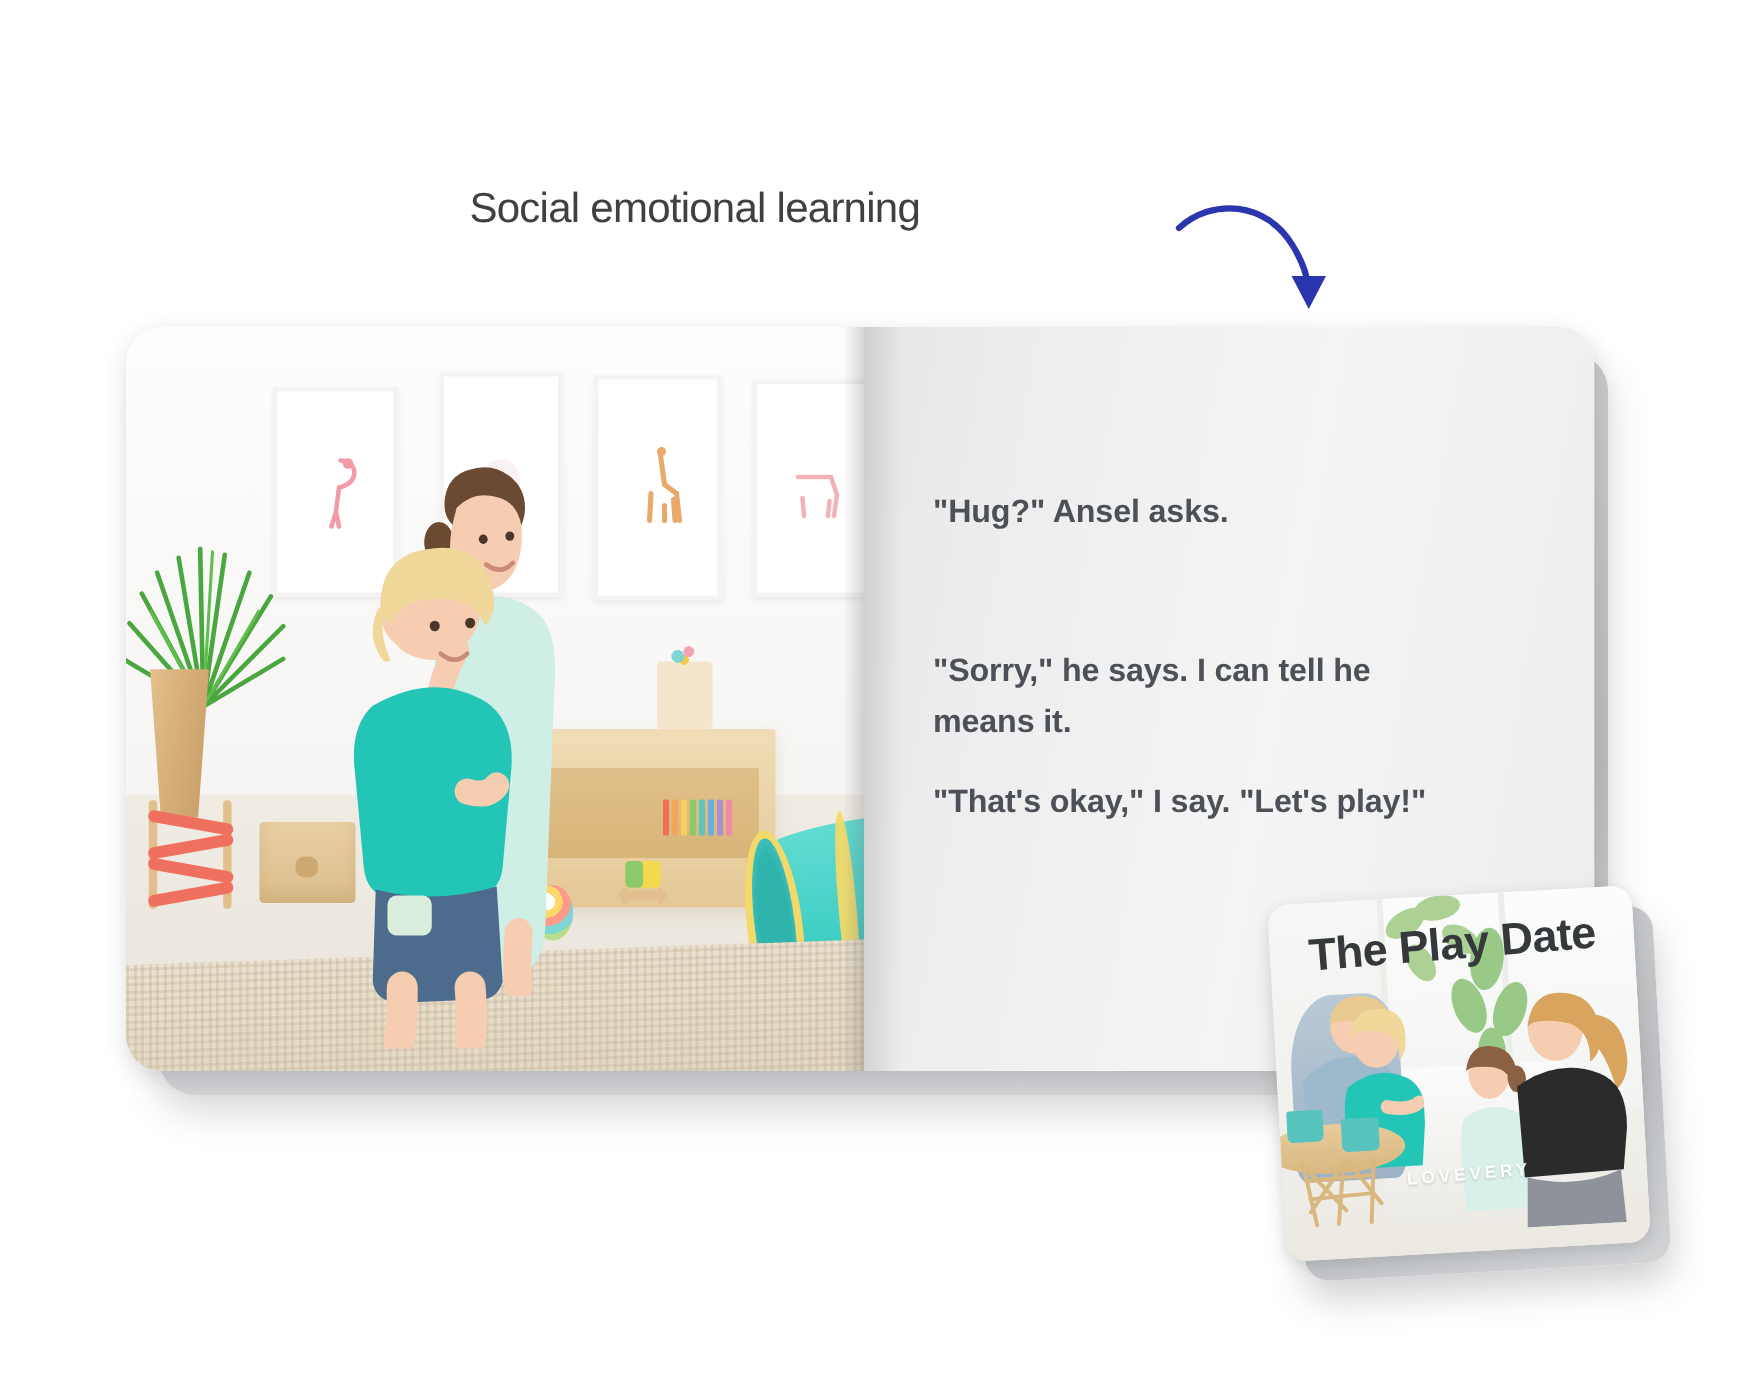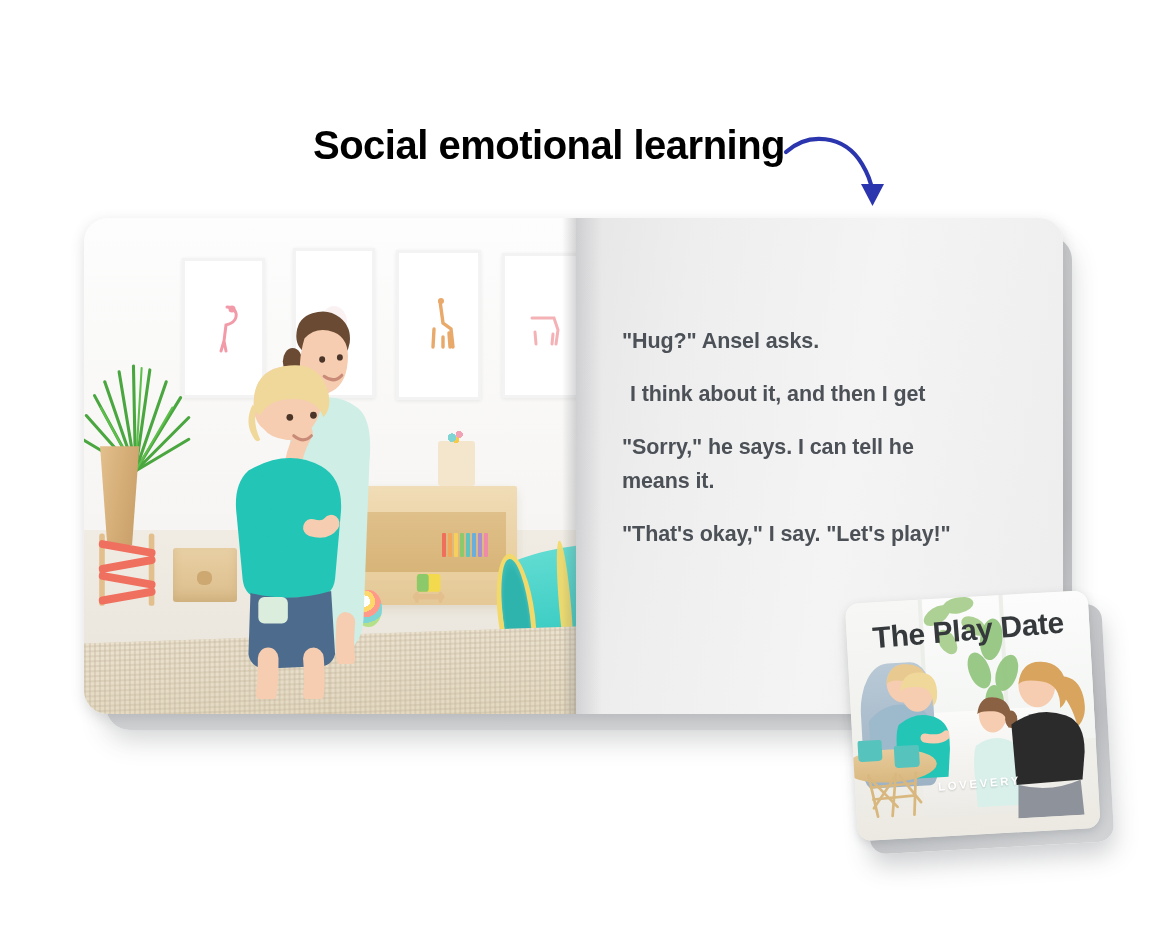--- a/index.html
+++ b/index.html
@@ -13,24 +13,24 @@
     position: relative;
     overflow: hidden;
     font-family: "Liberation Sans", sans-serif;
   }
 
   
   .headline {
     position: absolute;
     left: 313px;
     top: 123px;
-    font-size: 40px;
-    font-weight: bold;
+    font-size: 28px;
+    font-weight: normal;
     letter-spacing: -0.5px;
-    color: #000000;
+    color: #404040;
     white-space: nowrap;
   }
   .arrow-wrap {
     position: absolute;
     left: 782px;
     top: 126px;
     width: 120px;
     height: 90px;
   }
 
@@ -397,21 +397,21 @@
         </div>
       </div>
       <div class="edge-shade"></div>
     </div>
 
     <div class="page page-right">
       <div class="gutter-shade"></div>
       <div class="story">
         <p>"Hug?" Ansel asks.</p>
         <p class="indent">
-          <span>I think about it, and then I get</span><br>
+          <br>
         </p>
         <p>
           <span>"Sorry," he says. I can tell he</span><br>
           <span class="indent">means it.</span>
         </p>
         <p>"That's okay," I say. "Let's play!"</p>
       </div>
     </div>
 
   </div>

